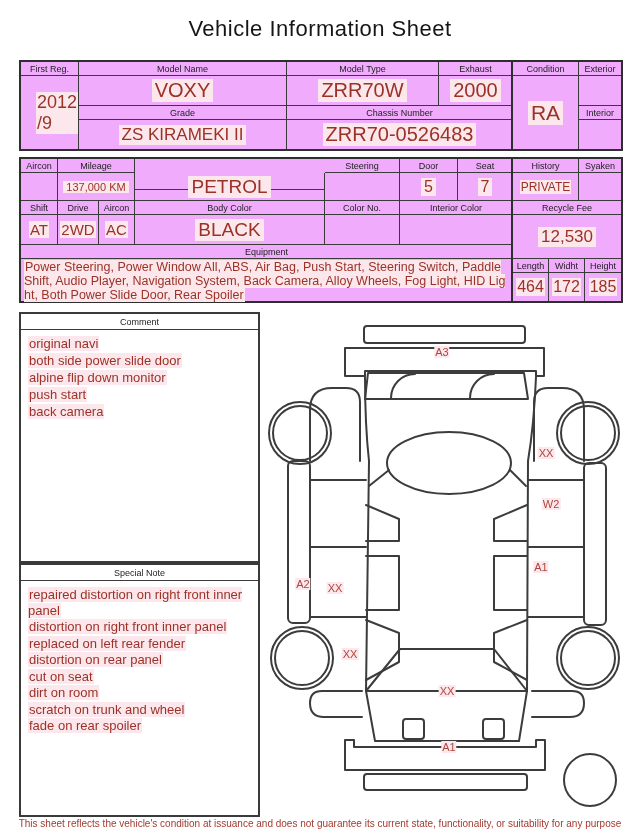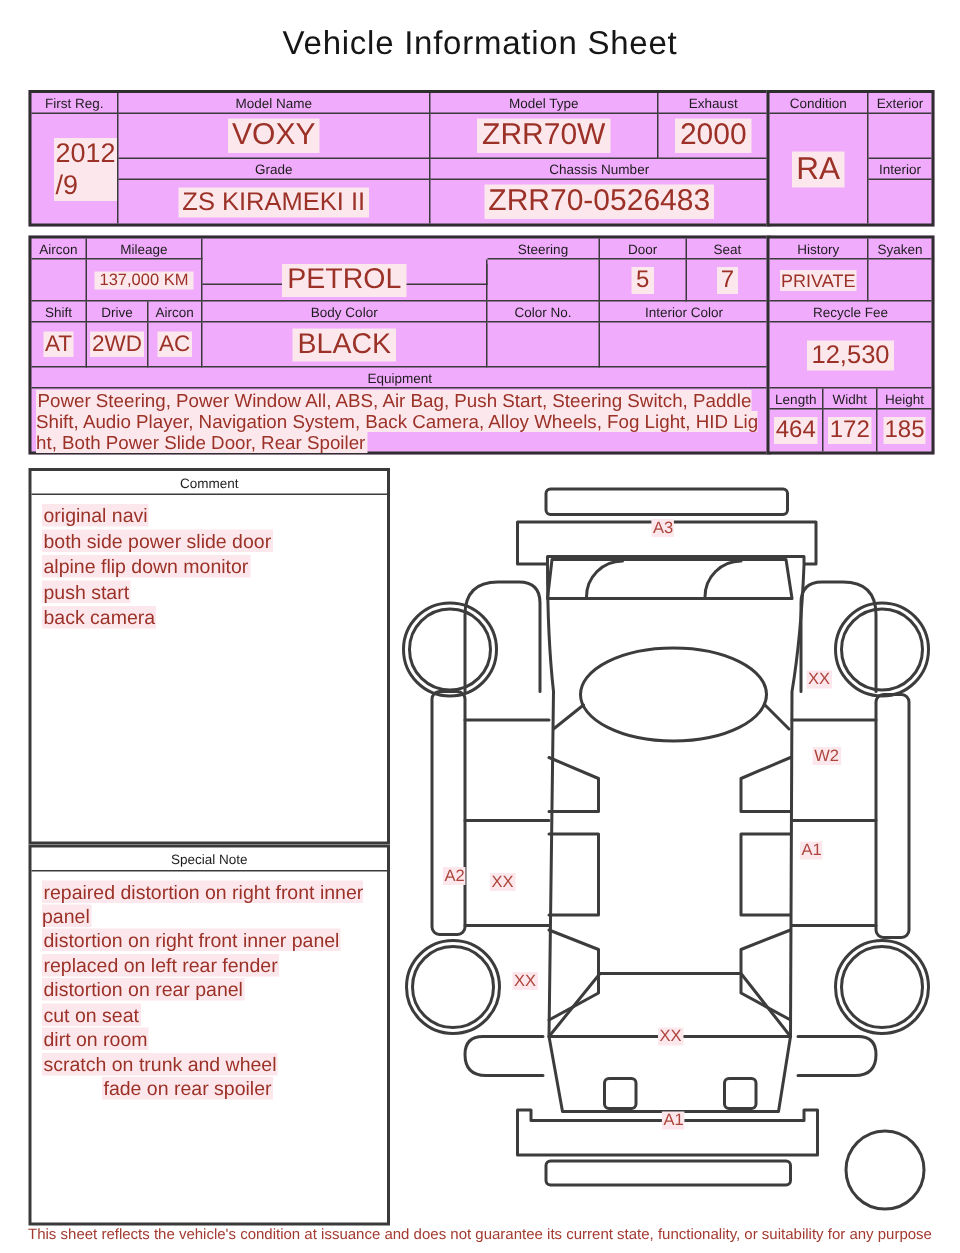--- a/index.html
+++ b/index.html
@@ -164,21 +164,21 @@
   <div class="lbox" style="left:19px;top:563px;width:241px;height:254px;">
     <div class="sec-hdr">Special Note</div>
     <div class="notes">
       <div class="note-line break" style="line-height:15.5px;"><span class="hl" style="padding:0 1px;">repaired distortion on right front inner panel</span></div>
       <div class="note-line break" style="line-height:15.5px;"><span class="hl" style="padding:0 1px;">distortion on right front inner panel</span></div>
       <div class="note-line break" style="line-height:15.5px;"><span class="hl" style="padding:0 1px;">replaced on left rear fender</span></div>
       <div class="note-line break" style="line-height:15.5px;"><span class="hl" style="padding:0 1px;">distortion on rear panel</span></div>
       <div class="note-line break" style="line-height:15.5px;"><span class="hl" style="padding:0 1px;">cut on seat</span></div>
       <div class="note-line break" style="line-height:15.5px;"><span class="hl" style="padding:0 1px;">dirt on room</span></div>
       <div class="note-line break" style="line-height:15.5px;"><span class="hl" style="padding:0 1px;">scratch on trunk and wheel</span></div>
-      <div class="note-line break" style="line-height:15.5px;margin-left:40px;"><span class="hl" style="padding:0 1px;">fade on rear spoiler</span></div>
+      <div class="note-line break" style="line-height:15.5px;"><span class="hl" style="padding:0 1px;">fade on rear spoiler</span></div>
     </div>
   </div>
 
   <div class="diagram">
     <svg width="356" height="492" viewBox="268 316 356 492">
       <g class="ln">
 
         <rect x="364" y="326" width="161" height="17" rx="3"></rect>
         <path d="M345 348 H544 V376 H536 V371 H365 V376 H345 Z"></path>
 

